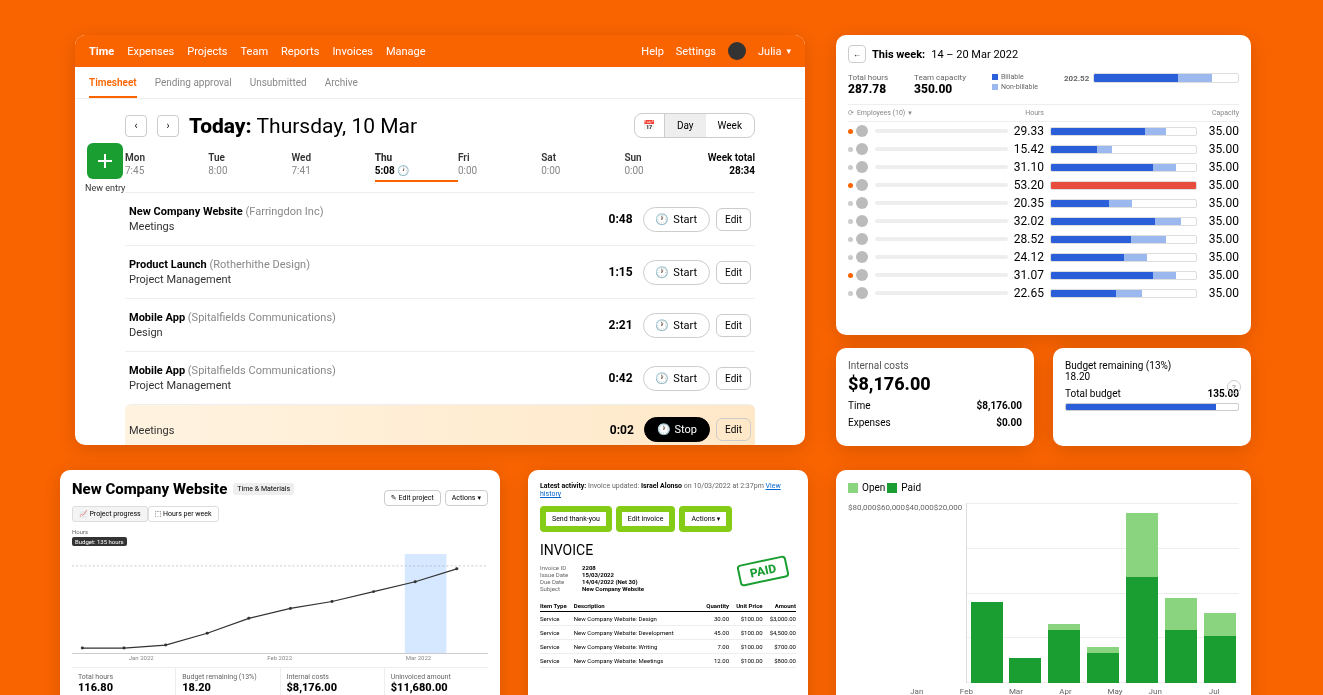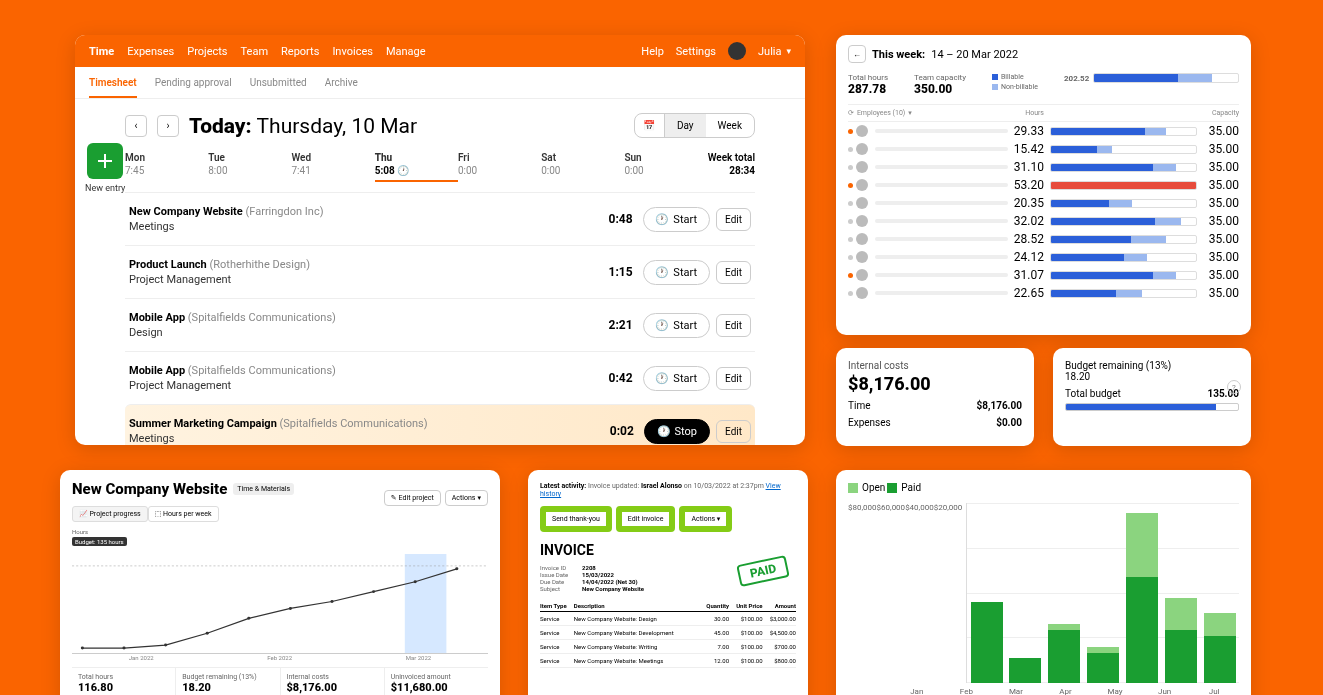--- a/index.html
+++ b/index.html
@@ -109,21 +109,21 @@
 
 .invoice { left: 528px; top: 470px; width: 280px; height: 240px; padding: 10px 12px; font-size: 8px; }
 .inv-title { font-size: 13px; font-weight: 800; display: flex; align-items: center; gap: 4px; }
 .inv-title .paid { background: #1a9e31; color: #fff; font-size: 6px; padding: 1px 4px; border-radius: 6px; font-weight: 600; }
 .inv-sub { font-size: 7px; color: #666; margin-top: 2px; }
 .inv-sub b { color: #000; }
 .inv-sub .link { color: #0066cc; text-decoration: underline; }
 .inv-actions { display: flex; gap: 4px; margin-top: 8px; }
 .inv-actions .btn { border: 6px solid #84cc16; padding: 3px 6px; border-radius: 4px; font-size: 7px; cursor: pointer; display: flex; align-items: center; gap: 2px; }
 .inv-doc { margin-top: 10px; }
-.inv-doc .doc-title { font-size: 14px; font-weight: 700; }
+.inv-doc .doc-title { font-size: 14px; font-weight: 400; }
 .paid-stamp { position: absolute; right: 20px; top: 90px; transform: rotate(-12deg); border: 2px solid #1a9e31; color: #1a9e31; padding: 2px 10px; font-weight: 800; font-size: 12px; border-radius: 4px; }
 .inv-meta { margin-top: 6px; font-size: 6px; }
 .inv-meta div { display: flex; }
 .inv-meta .k { width: 42px; color: #666; }
 .inv-table { margin-top: 8px; width: 100%; font-size: 6px; border-collapse: collapse; }
 .inv-table th { text-align: left; border-bottom: 1px solid #000; padding: 2px 0; font-weight: 700; }
 .inv-table th.r, .inv-table td.r { text-align: right; }
 .inv-table td { padding: 3px 0; border-bottom: 1px solid #eee; }
 
 
@@ -255,21 +255,20 @@
           <div class="entry-info">
             <div><span class="proj">Mobile App</span> <span class="client">(Spitalfields Communications)</span></div>
             <div class="task">Project Management</div>
           </div>
           <div class="entry-dur">0:42</div>
           <div class="start-btn"><span>🕐</span>Start</div>
           <div class="edit-btn">Edit</div>
         </div>
         <div class="entry running">
           <div class="entry-info">
-            <div><span class="proj">Summer Marketing Campaign</span> <span class="client">(Spitalfields Communications)</span></div>
             <div class="task">Meetings</div>
           </div>
           <div class="entry-dur">0:02</div>
           <div class="stop-btn"><span>🕐</span>Stop</div>
           <div class="edit-btn">Edit</div>
         </div>
       </div>
   </div>
 </div>
 
@@ -693,16 +692,16 @@
           </div>
         </div>
       </div>
   </div>
   <div class="bc-x" id="bc-x">
       <span style="width: 32px; text-align: center;">Jan</span>
       <span style="width: 32px; text-align: center;">Feb</span>
       <span style="width: 32px; text-align: center;">Mar</span>
       <span style="width: 32px; text-align: center;">Apr</span>
       <span style="width: 32px; text-align: center;">May</span>
-      <span style="width: 32px; text-align: center;">Jun</span>
+      <span style="width: 32px; text-align: left;">Jun</span>
       <span style="width: 32px; text-align: center;">Jul</span>
     </div>
 </div>
 
 </body></html>

